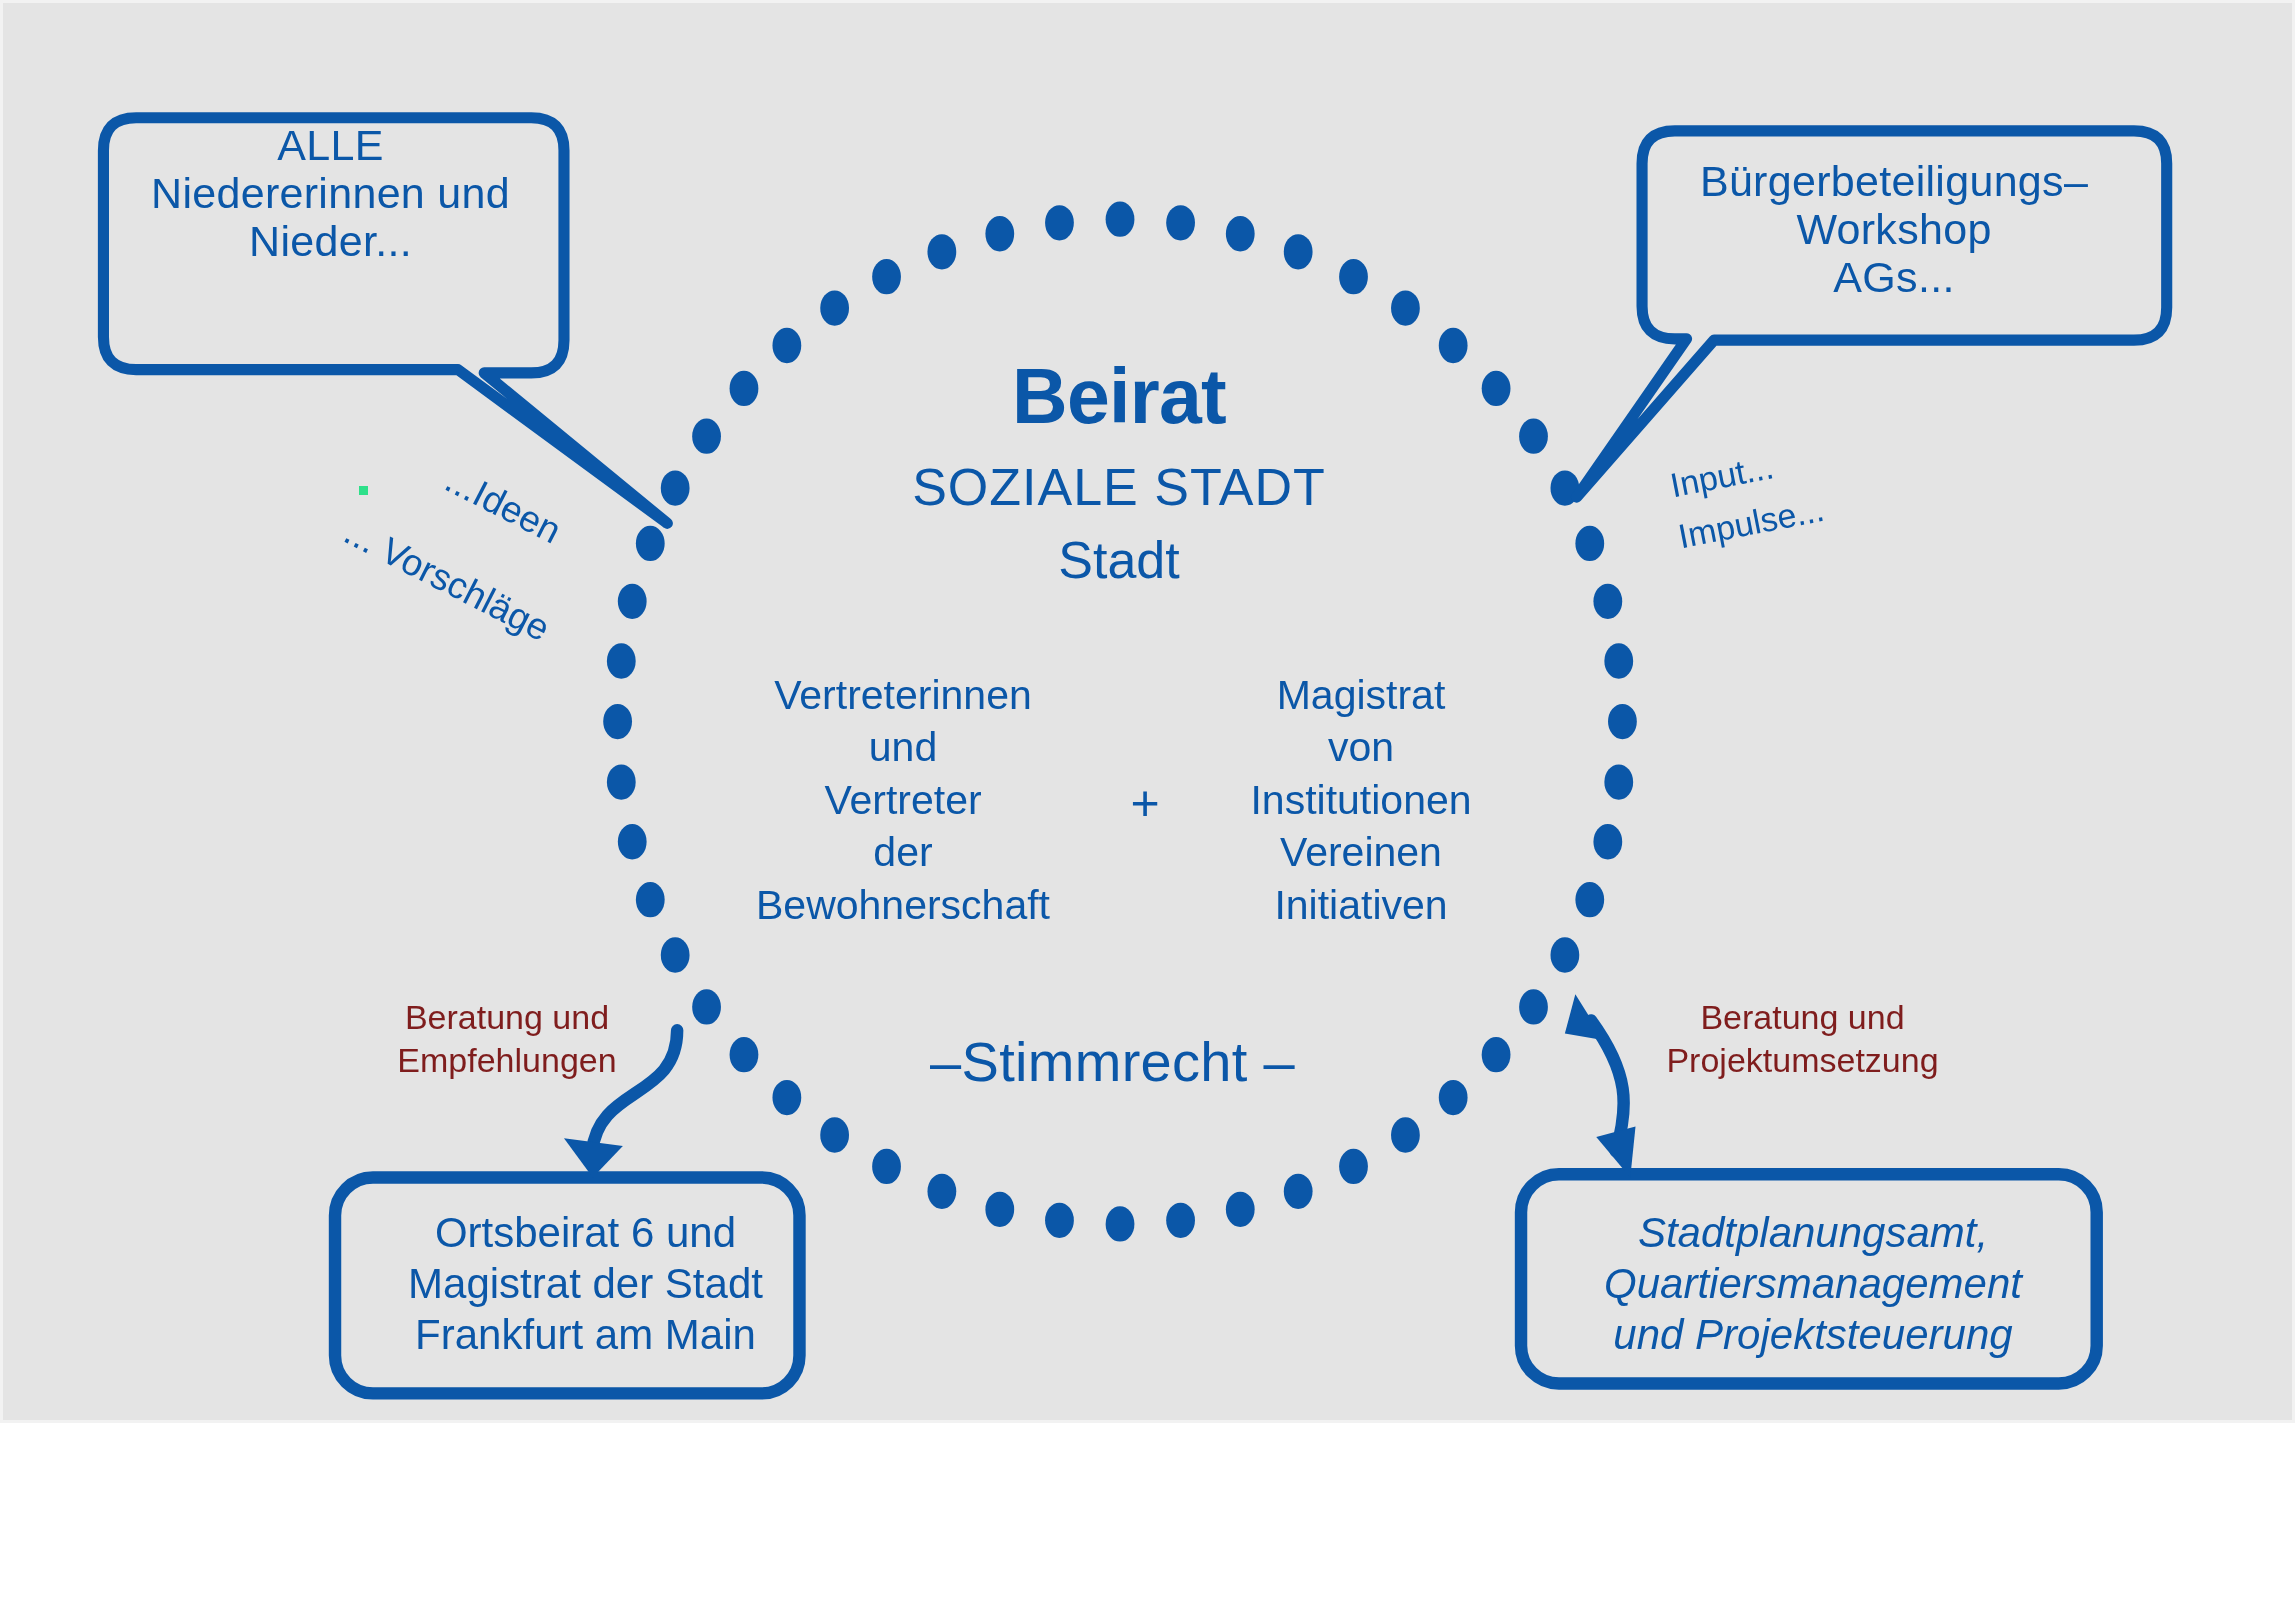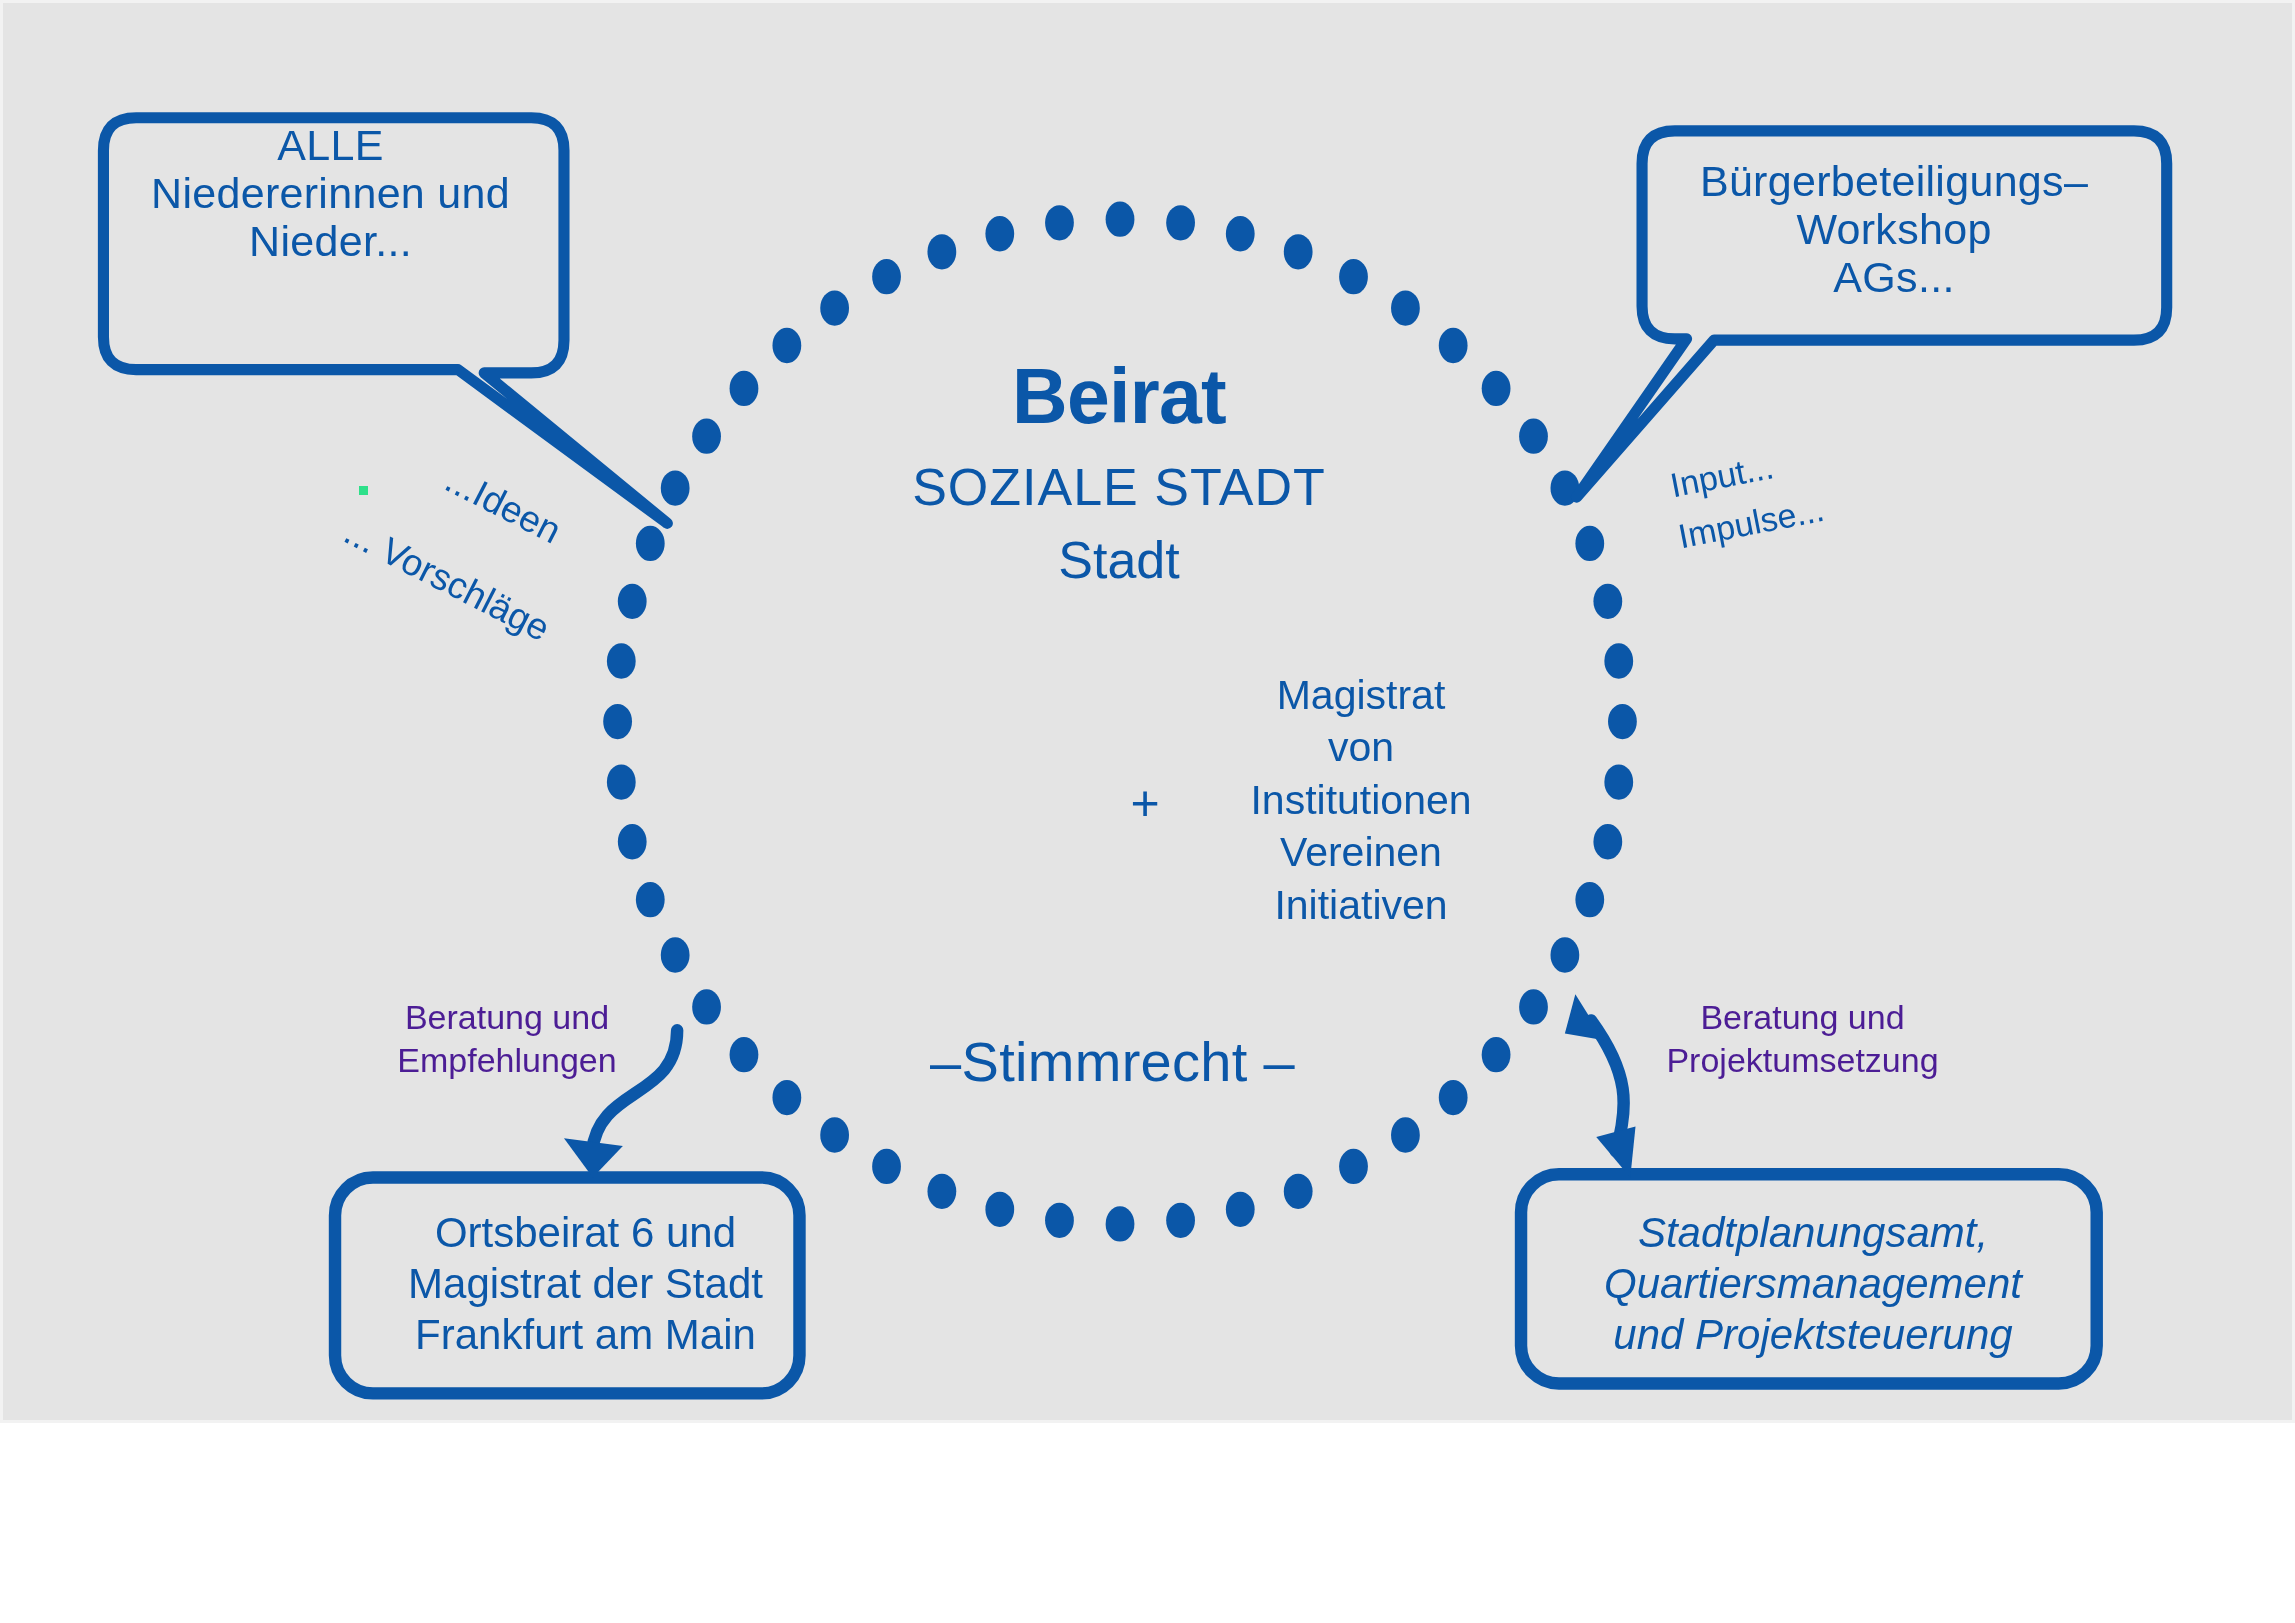--- a/index.html
+++ b/index.html
@@ -110,21 +110,21 @@
     transform-origin: left top;
   }
 
   
   .arrow-label {
     position: absolute;
     font-size: 34px;
     line-height: 1.25;
     text-align: center;
     white-space: pre-line;
-    color: #4c1d95;
+    color: #7f1d1d;
   }
   #lbl-beratung-left  { left: 353px;  top: 996px; width: 308px; }
   #lbl-beratung-right { left: 1639px; top: 996px; width: 327px; }
 
   
   .box-text {
     font-size: 42px;
     line-height: 1.22;
   }
   #box-left-text  { left: 350px;  top: 1207px; width: 471px; }
@@ -256,20 +256,25 @@
 Nieder...</div>
 
   <div class="txt" id="core-title">Beirat</div>
 
   <div class="txt bubble-text" id="bubble-right-text">Bürgerbeteiligungs–
 Workshop
 AGs...</div>
   <div class="txt" id="core-sub1">SOZIALE STADT</div>
   <div class="txt" id="core-sub2">Stadt</div>
 
+  <div class="txt col-text" id="col-left">Vertreterinnen
+und
+Vertreter
+der
+Bewohnerschaft</div>
   <div class="txt" id="plus-sign">+</div>
   <div class="txt col-text" id="col-right">Magistrat
 von
 Institutionen
 Vereinen
 Initiativen</div>
 
   <div class="txt" id="stimmrecht">–Stimmrecht  –</div>
 
   <div class="rot-label" id="lbl-ideen">...Ideen</div>

